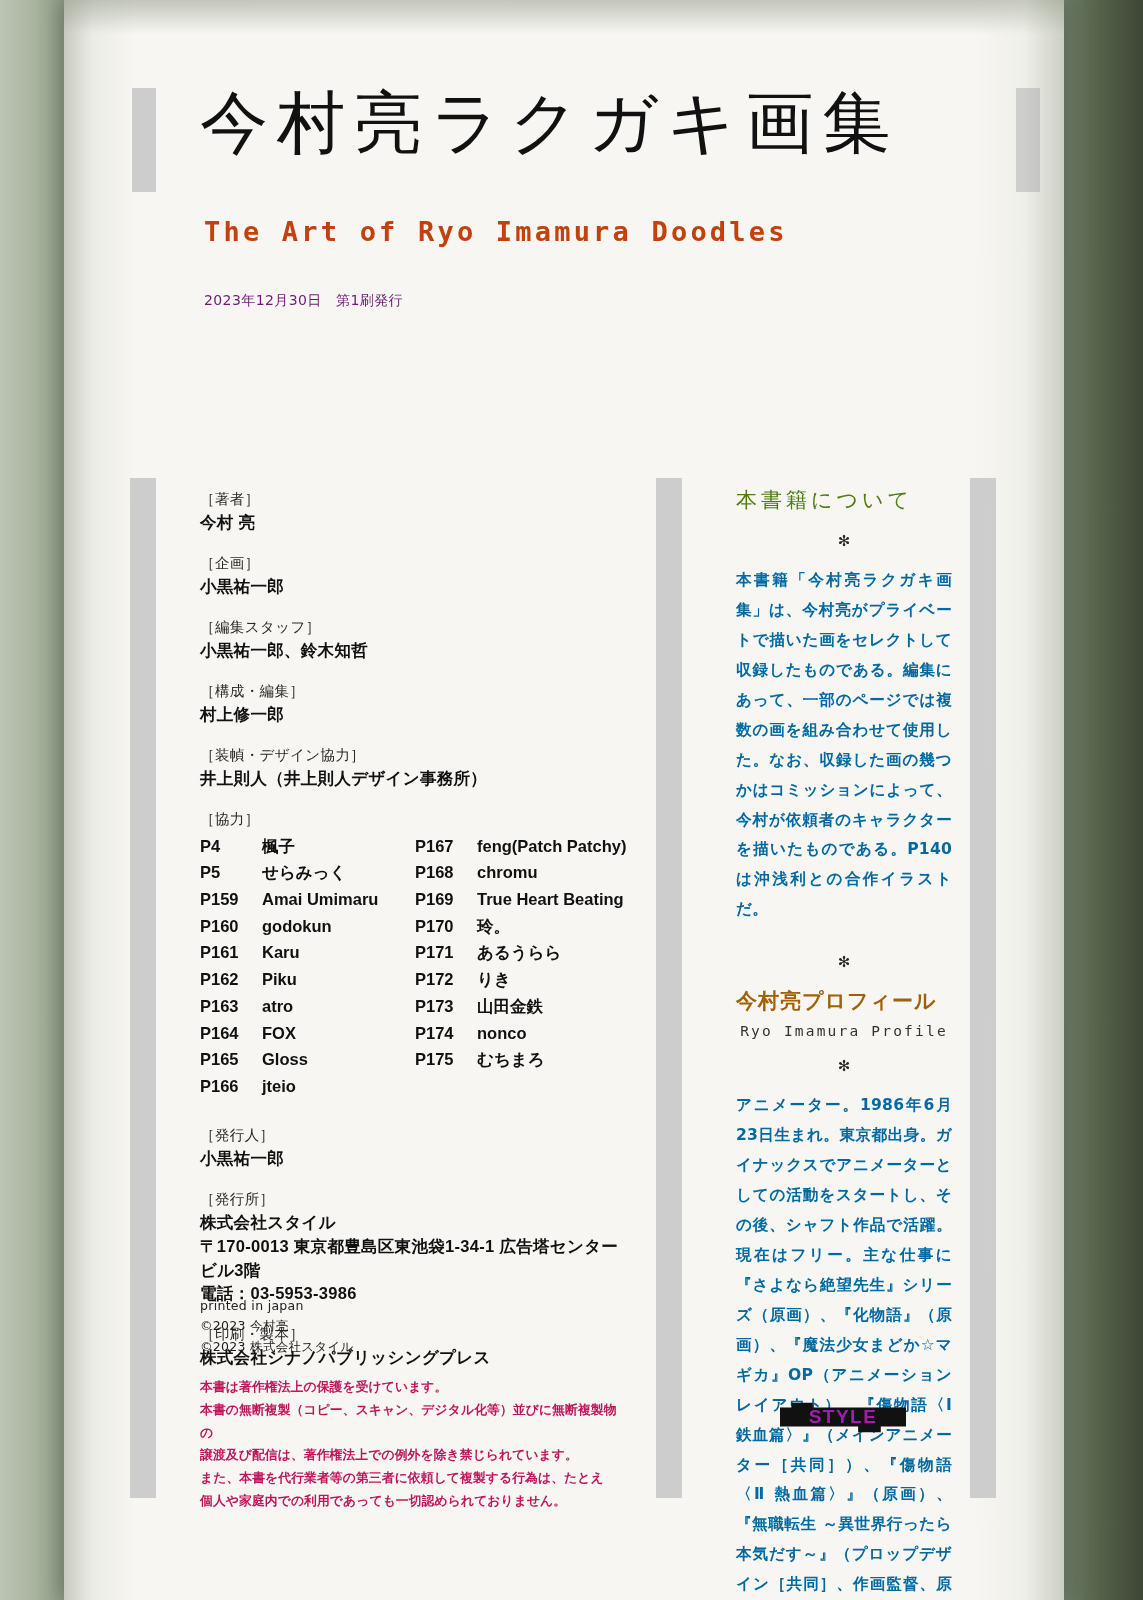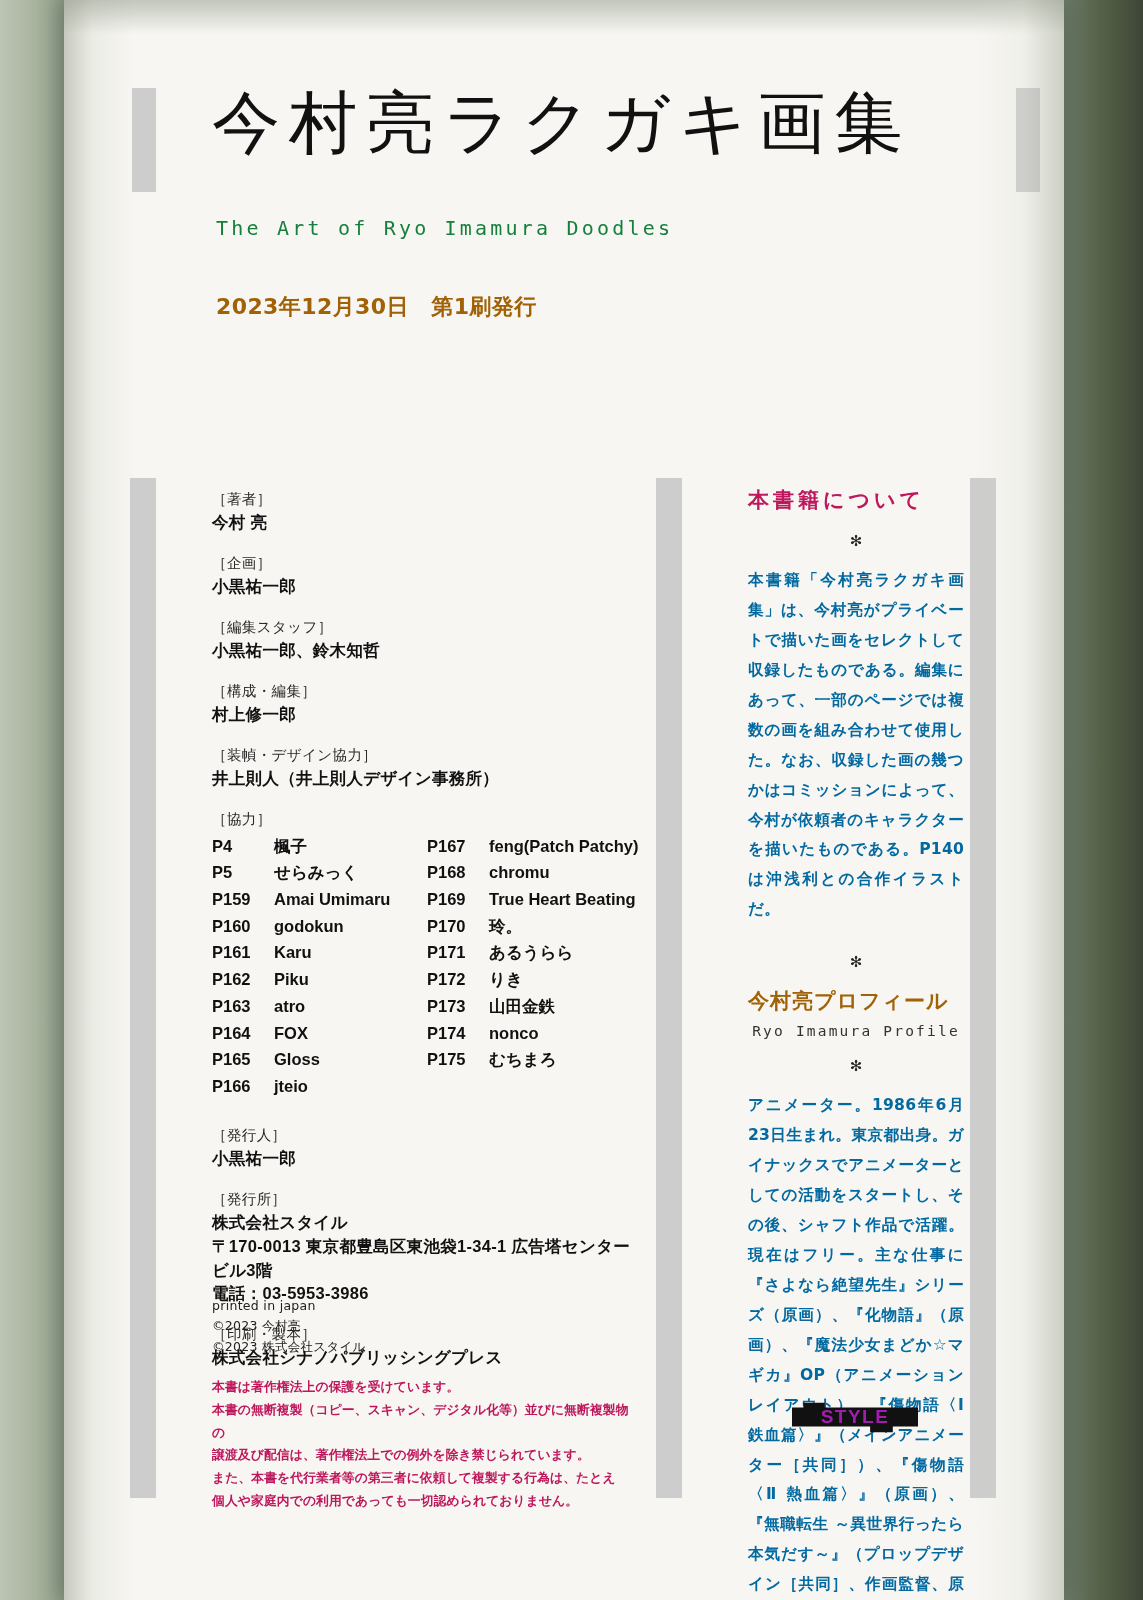--- a/index.html
+++ b/index.html
@@ -58,21 +58,21 @@
     background: #cdcdcd;
   }
   .band-left-top   { left: 68px;  top: 88px;   width: 24px; height: 104px; }
   .band-right-top  { left: 952px; top: 88px;   width: 24px; height: 104px; }
   .band-left-mid   { left: 66px;  top: 478px;  width: 26px; height: 1020px; }
   .band-mid        { left: 592px; top: 478px;  width: 26px; height: 1020px; }
   .band-right-mid  { left: 906px; top: 478px;  width: 26px; height: 1020px; }
 
   .content {
     position: absolute;
-    left: 12px; top: 0;
+    left: 0; top: 0;
     width: 1000px;
     height: 1272px;
     color: #1c1c1c;
   }
 
   
   .title-jp {
     position: absolute;
     left: 136px;
     top: 78px;
@@ -80,36 +80,36 @@
     letter-spacing: 9px;
     font-weight: 300;
     color: #111;
     white-space: nowrap;
     font-family: "DejaVu Sans", sans-serif;
   }
   .title-en {
     position: absolute;
     left: 140px;
     top: 216px;
-    font-size: 20px;
+    font-size: 27px;
     letter-spacing: 3.2px;
-    color: #15803d;
+    color: #c2410c;
     white-space: nowrap;
     font-family: "DejaVu Sans Mono", monospace;
-    font-weight: 400;
+    font-weight: 700;
   }
   .pubdate {
     position: absolute;
     left: 140px;
     top: 292px;
-    font-size: 22px;
+    font-size: 14px;
     letter-spacing: 0.4px;
-    color: #a16207;
+    color: #701a75;
     white-space: nowrap;
-    font-weight: 700;
+    font-weight: 400;
     font-family: "DejaVu Sans", sans-serif;
   }
 
   
   .credits {
     position: absolute;
     left: 136px;
     top: 490px;
     width: 430px;
     font-family: Liberation Sans, sans-serif;
@@ -172,23 +172,23 @@
   
   .rightcol {
     position: absolute;
     left: 672px;
     top: 486px;
     width: 216px;
     font-family: "DejaVu Sans", sans-serif;
   }
   .rc-head {
     font-size: 21px;
-    font-weight: 700;
+    font-weight: 400;
     letter-spacing: 4px;
-    color: #be185d;
+    color: #4d7c0f;
     white-space: nowrap;
   }
   .rc-head2 {
     font-size: 21px;
     font-weight: 700;
     letter-spacing: 1px;
     color: #a16207;
     white-space: nowrap;
   }
   .rc-sub {

